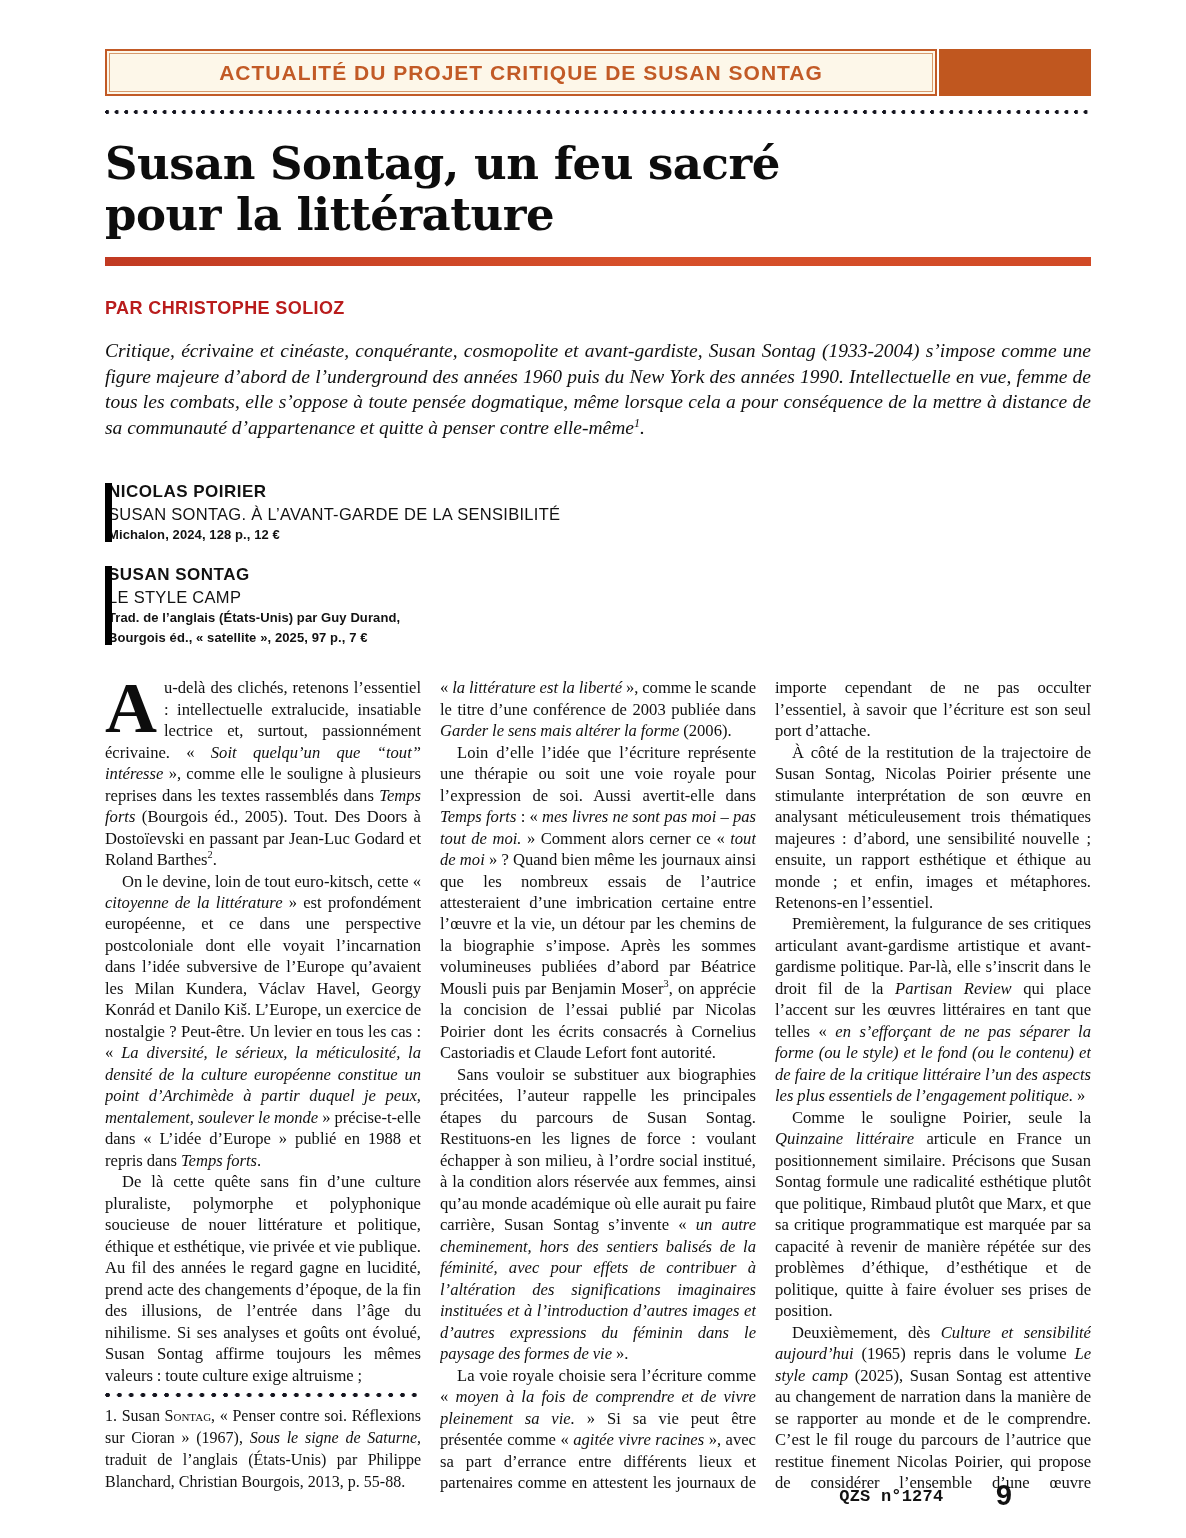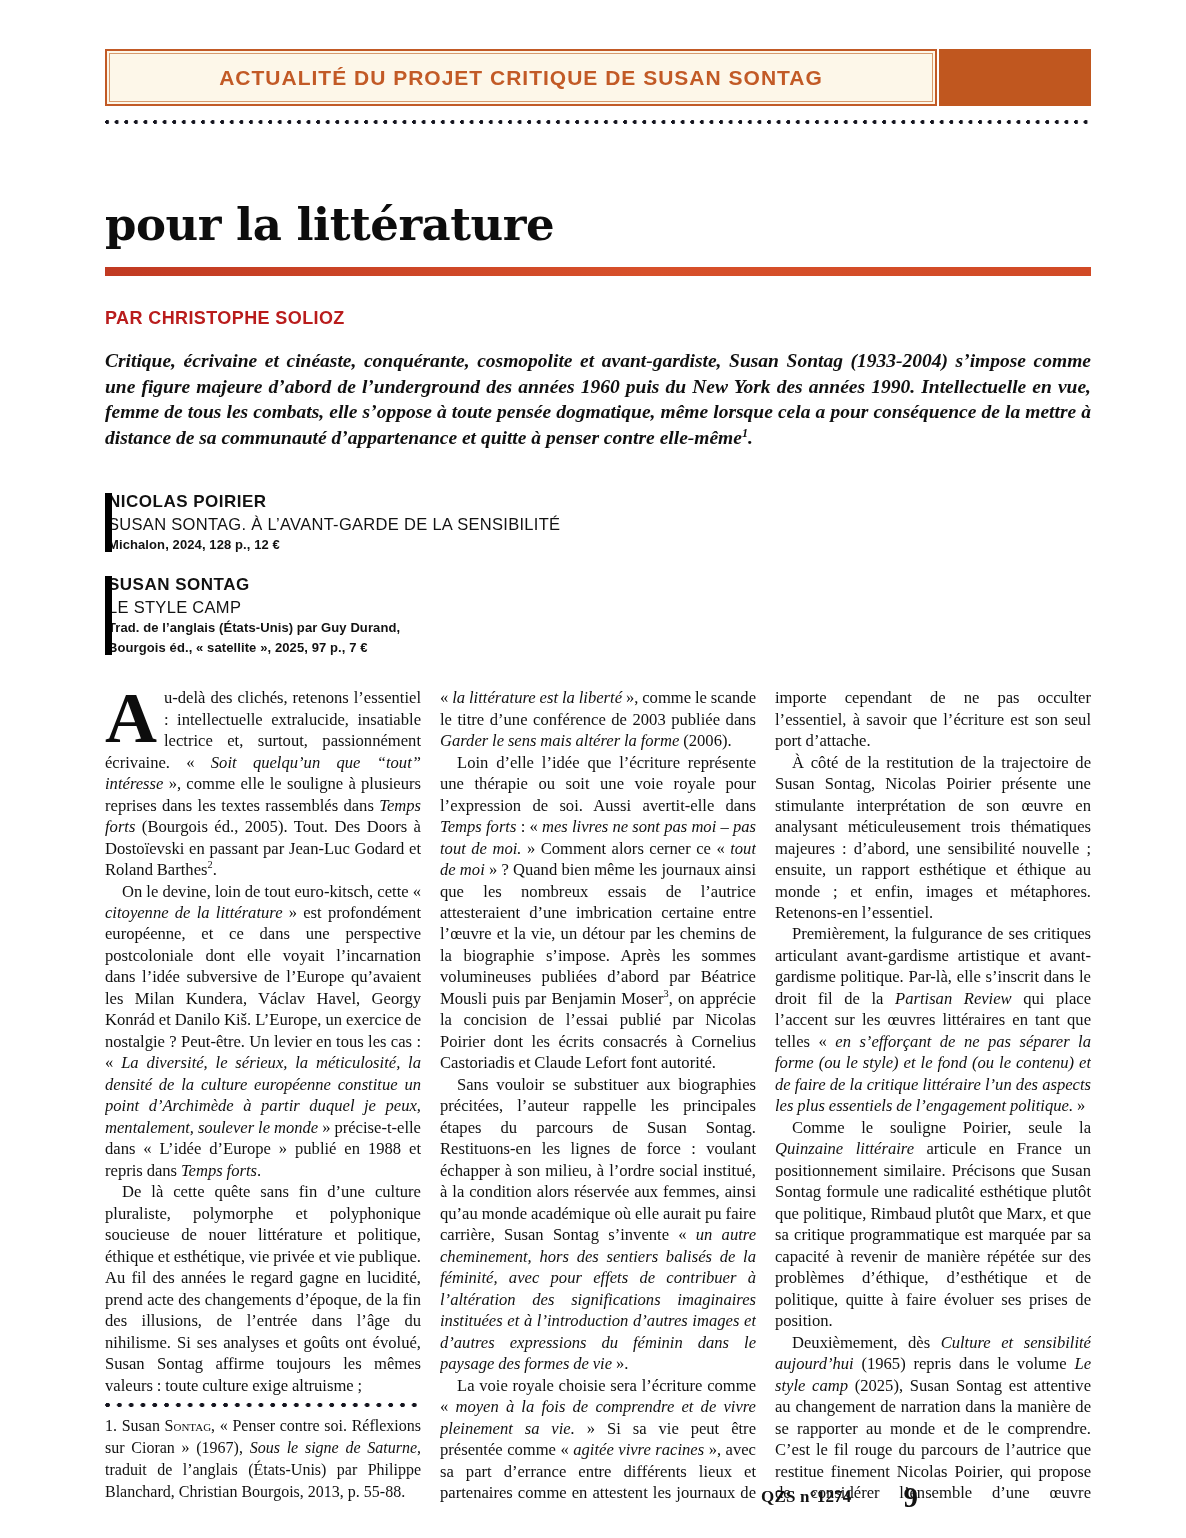--- a/index.html
+++ b/index.html
@@ -5,21 +5,21 @@
   * { margin:0; padding:0; box-sizing:border-box; }
   html,body { background:#ffffff; }
   body {
     width:1186px; height:1538px; position:relative;
     font-family:"Liberation Serif", serif; color:#121212;
     -webkit-font-smoothing:antialiased;
   }
   .page { position:absolute; left:105px; right:95px; top:0; }
 
   
-  .banner-row { margin-top:49px; display:flex; height:57px;text-align:center; }
+  .banner-row { margin-top:49px; display:flex; height:47px;text-align:center; }
   .banner-box {
     flex:0 0 832px; background:#fdf7e9;
     border:2px solid #c25a26; box-shadow:inset 0 0 0 2px #fdf7e9, inset 0 0 0 3px #d79a6d;
     display:flex; align-items:center; justify-content:center;
   }
   .banner-label {
     font-family:"Liberation Sans", sans-serif; font-weight:bold;
     font-size:21px; letter-spacing:1px; color:#c25a26;
   }
   .banner-block { flex:1; background:#c0571f; margin-left:2px; }
@@ -45,21 +45,21 @@
   }
   .red-bar { margin-top:16px; height:9px; background:linear-gradient(90deg,#c13a22,#d7502a 55%,#d14a26); }
 
   
   .byline {
     margin-top:32px; font-family:"Liberation Sans", sans-serif;
     font-weight:bold; font-size:18px; letter-spacing:0.4px; color:#b91c1c;
   }
   .intro { margin-top:19px; }
   .intro-p {
-    font-family:"Liberation Serif", serif; font-style:italic; font-weight:bold;
+    font-family:"Liberation Serif", serif; font-style:italic; font-weight:normal;
     font-size:19.5px; line-height:1.33; text-align:justify; color:#101010;
   }
 
   
   .book { position:relative; padding-left:3px; }
   .book-1 { margin-top:40px; }
   .book-2 { margin-top:20px; }
   .book-bar { position:absolute; left:0; top:2px; bottom:2px; width:7px; background:#000; }
   .book-author {
     font-family:"Liberation Sans", sans-serif; font-weight:bold;
@@ -90,42 +90,42 @@
   .fn-p {
     font-size:16px; line-height:1.38; text-align:justify; color:#101010;
   }
   .it { font-style:italic; }
   .sc { font-variant:small-caps; }
   sup { font-size:62%; line-height:0; }
 
   
   .footer {
     position:absolute; top:1481px; right:95px; width:330px;
-    display:flex; align-items:flex-start; justify-content:flex-start; gap:52px;
-    font-family:Liberation Serif, serif;
+    display:flex; align-items:flex-start; justify-content:center; gap:52px;
+    font-family:Liberation Mono, monospace;
   }
   .footer-journal { font-weight:bold; font-size:17px; padding-top:6px; letter-spacing:0.2px; }
   .footer-page { font-weight:bold; font-size:29px; }
 </style>
 </head>
 <body>
 
 <div class="page">
 
   <div class="banner-row">
     <div class="banner-box">
       <span class="banner-label">ACTUALITÉ DU PROJET CRITIQUE DE SUSAN SONTAG</span>
     </div>
     <div class="banner-block"></div>
   </div>
 
   <div class="dots-rule"></div>
 
   <h1 class="article-title">
-    <br>
+    <span>Susan Sontag, un feu sacré</span><br>
     <span>pour la littérature</span>
   </h1>
 
   <div class="red-bar"></div>
 
   <div class="byline">PAR CHRISTOPHE SOLIOZ</div>
 
   <div class="intro">
       <p class="intro-p"><span>Critique, écrivaine et cinéaste, conquérante, cosmopolite et avant-gardiste, Susan Sontag (1933-2004) s’impose comme une figure majeure d’abord de l’underground des années 1960 puis du New York des années 1990. Intellectuelle en vue, femme de tous les combats, elle s’oppose à toute pensée dogmatique, même lorsque cela a pour conséquence de la mettre à distance de sa communauté d’appartenance et quitte à penser contre elle-même</span><sup>1</sup><span>.</span></p>
     </div>

